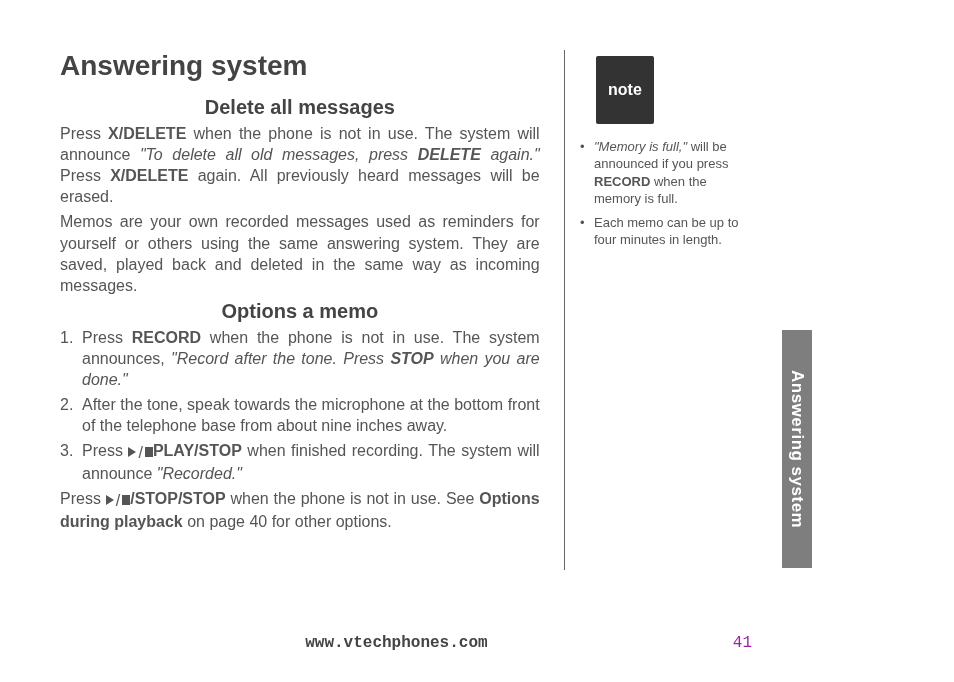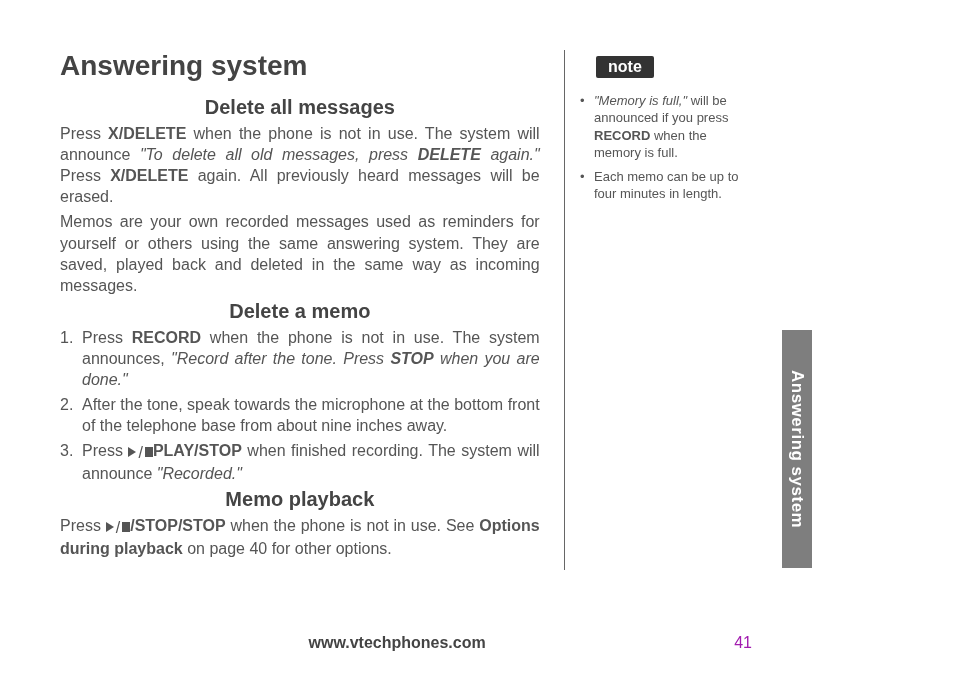--- a/index.html
+++ b/index.html
@@ -11,25 +11,25 @@
   .sidebar { flex: 0 0 172px; font-size: 13px; line-height: 1.35; color: #555; }
   h1 { font-size: 28px; font-weight: bold; color: #444; margin-bottom: 14px; }
   h2 { font-size: 20px; font-weight: bold; color: #444; margin-bottom: 4px; text-align: center; }
   .main p, .main li { font-size: 16px; line-height: 1.32; color: #555; text-align: justify; }
   .main p { margin-bottom: 4px; }
   ol { padding-left: 0; margin-left: 0; list-style: none; counter-reset: step; }
   ol li { position: relative; padding-left: 22px; margin-bottom: 4px; }
   ol li .num { position: absolute; left: 0; }
   .bold { font-weight: bold; }
   .ital { font-style: italic; }
-  .note-badge { display: inline-block; background: #333; color: #fff; font-weight: bold; font-size: 16px; padding: 0 12px; border-radius: 2px; margin: 6px 0 14px 16px; }
+  .note-badge { display: inline-block; background: #333; color: #fff; font-weight: bold; font-size: 16px; padding: 23px 12px; border-radius: 2px; margin: 6px 0 14px 16px; }
   .sidebar ul { list-style: none; padding: 0; }
   .sidebar li { position: relative; padding-left: 14px; margin-bottom: 6px; }
   .sidebar li::before { content: "•"; position: absolute; left: 0; top: 0; }
-  .footer { position: absolute; bottom: 30px; left: 60px; right: 60px; display: flex; align-items: flex-end; }
+  .footer { position: absolute; bottom: 30px; left: 60px; right: 60px; display: flex; align-items: flex-end; font-family: Liberation Mono, monospace; }
   .footer-url { flex: 1; text-align: center; font-weight: bold; font-size: 16px; color: #444; }
   .footer-page { font-size: 16px; color: #a21caf; }
   .side-tab { position: absolute; right: 0; top: 330px; width: 30px; height: 238px; background: #7e7e7e; color: #fff; font-weight: bold; font-size: 17px; writing-mode: vertical-rl; text-align: center; display: flex; align-items: center; justify-content: center; letter-spacing: 0.5px; }
   .ps-icon { display: inline-flex; align-items: center; gap: 2px; vertical-align: -1px; }
 </style>
 </head>
 <body>
 
 <div class="page">
   <div class="content-row">
@@ -37,41 +37,40 @@
     <div class="main">
       <h1>Answering system</h1>
 
       <h2>Delete all messages</h2>
       <p>
         <span>Press </span><span class="bold">X/DELETE</span><span> when the phone is not in use. The system will announce </span><span class="ital"><span>"To delete all old messages, press </span><span class="bold">DELETE</span><span> again."</span></span><span> Press </span><span class="bold">X/DELETE</span><span> again. All previously heard messages will be erased.</span>
       </p>
 
       <p>Memos are your own recorded messages used as reminders for yourself or others using the same answering system. They are saved, played back and deleted in the same way as incoming messages.</p>
 
-      <h2>Delete a memo</h2>
+      <h2>Options a memo</h2>
       <ol>
         <li>
           <span class="num">1.</span>
           <span>Press </span><span class="bold">RECORD</span><span> when the phone is not in use. The system announces, </span><span class="ital"><span>"Record after the tone. Press </span><span class="bold">STOP</span><span> when you are done."</span></span>
         </li>
         <li>
           <span class="num">2.</span>
           <span>After the tone, speak towards the microphone at the bottom front of the telephone base from about nine inches away.</span>
         </li>
         <li>
           <span class="num">3.</span>
           <span>Press </span><span class="ps-icon"><svg width="8" height="10" viewBox="0 0 8 10">
                 <polygon points="0,0 8,5 0,10" fill="#555"></polygon>
               </svg>/<svg width="8" height="10" viewBox="0 0 8 10">
                 <rect x="0" y="0" width="8" height="10" fill="#555"></rect>
               </svg></span><span class="bold">PLAY/STOP</span><span> when finished recording. The system will announce </span><span class="ital">"Recorded."</span>
         </li>
       </ol>
 
-      <h2>Memo playback</h2>
       <p>
         <span>Press </span><span class="ps-icon"><svg width="8" height="10" viewBox="0 0 8 10">
               <polygon points="0,0 8,5 0,10" fill="#555"></polygon>
             </svg>/<svg width="8" height="10" viewBox="0 0 8 10">
               <rect x="0" y="0" width="8" height="10" fill="#555"></rect>
             </svg></span><span class="bold">/STOP/STOP</span><span> when the phone is not in use. See </span><span class="bold">Options during playback</span><span> on page 40 for other options.</span>
       </p>
     </div>
 
     <div class="divider"></div>

